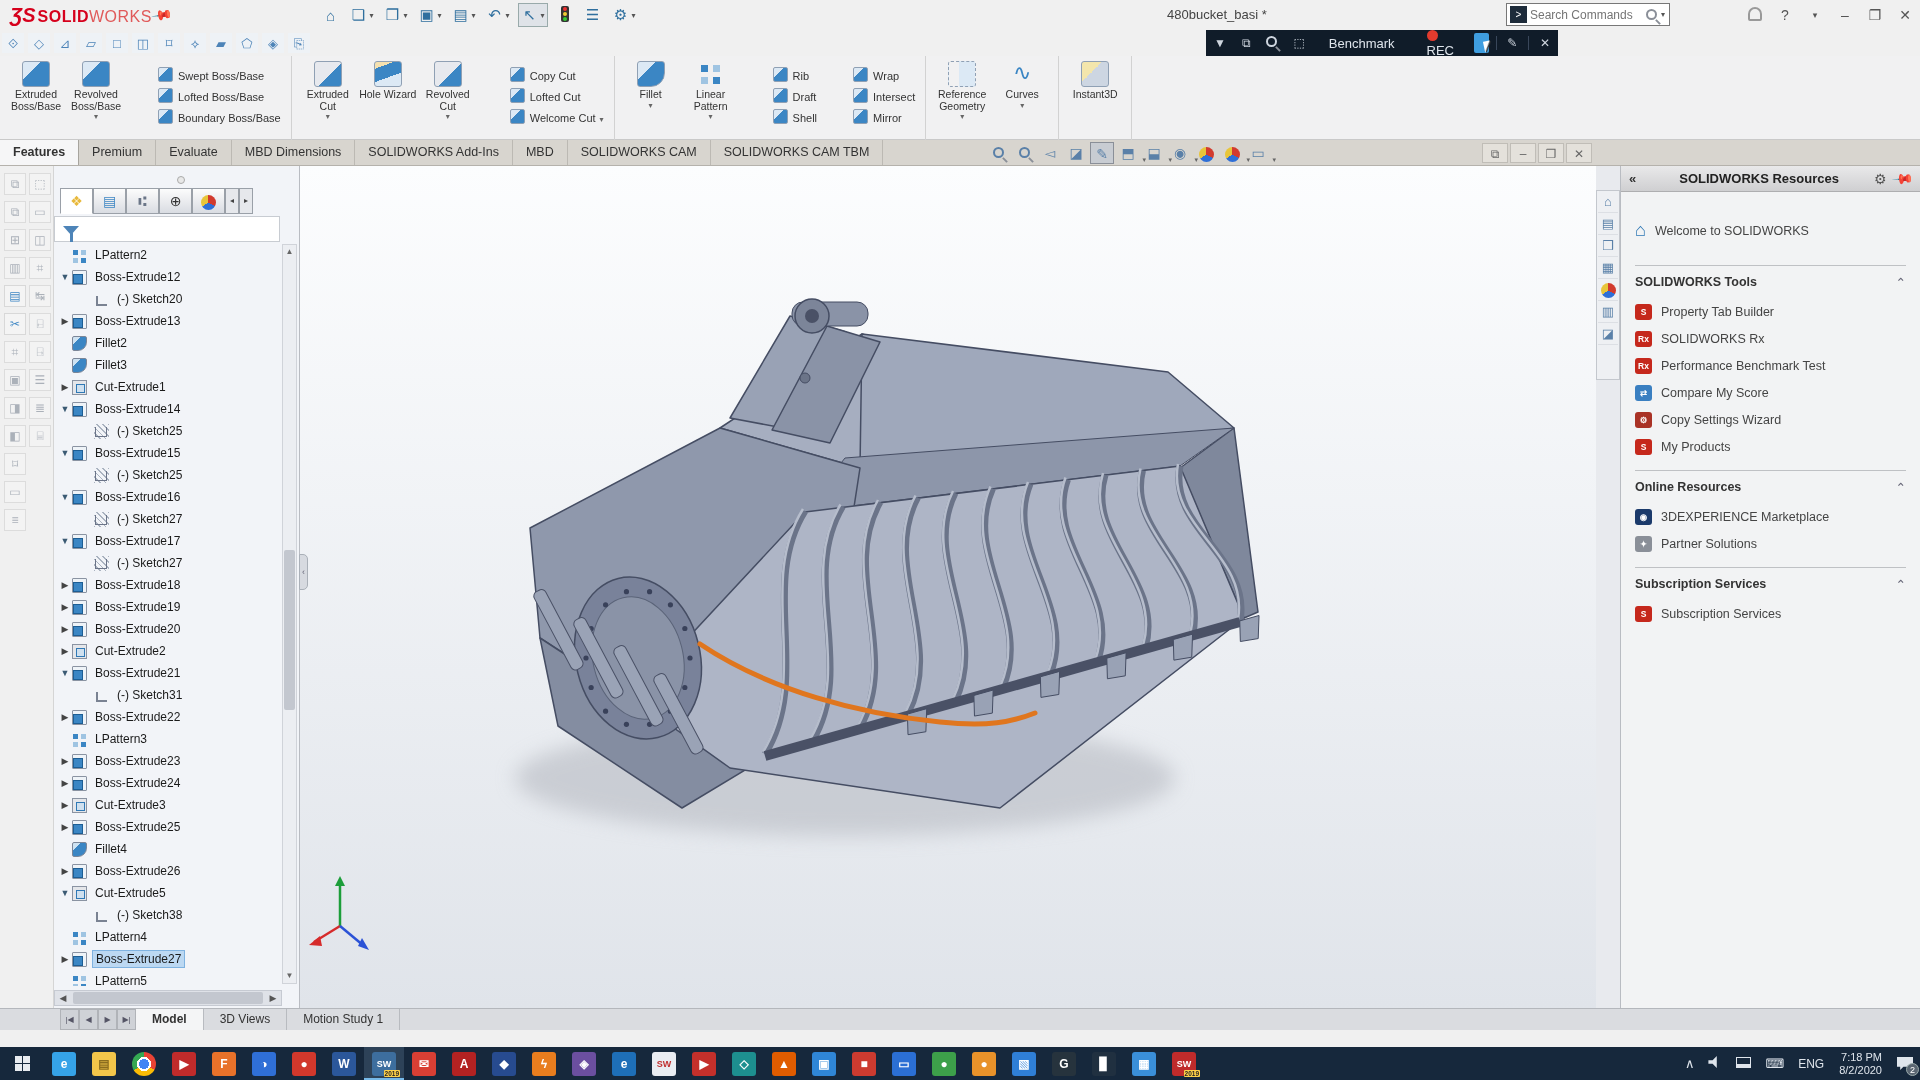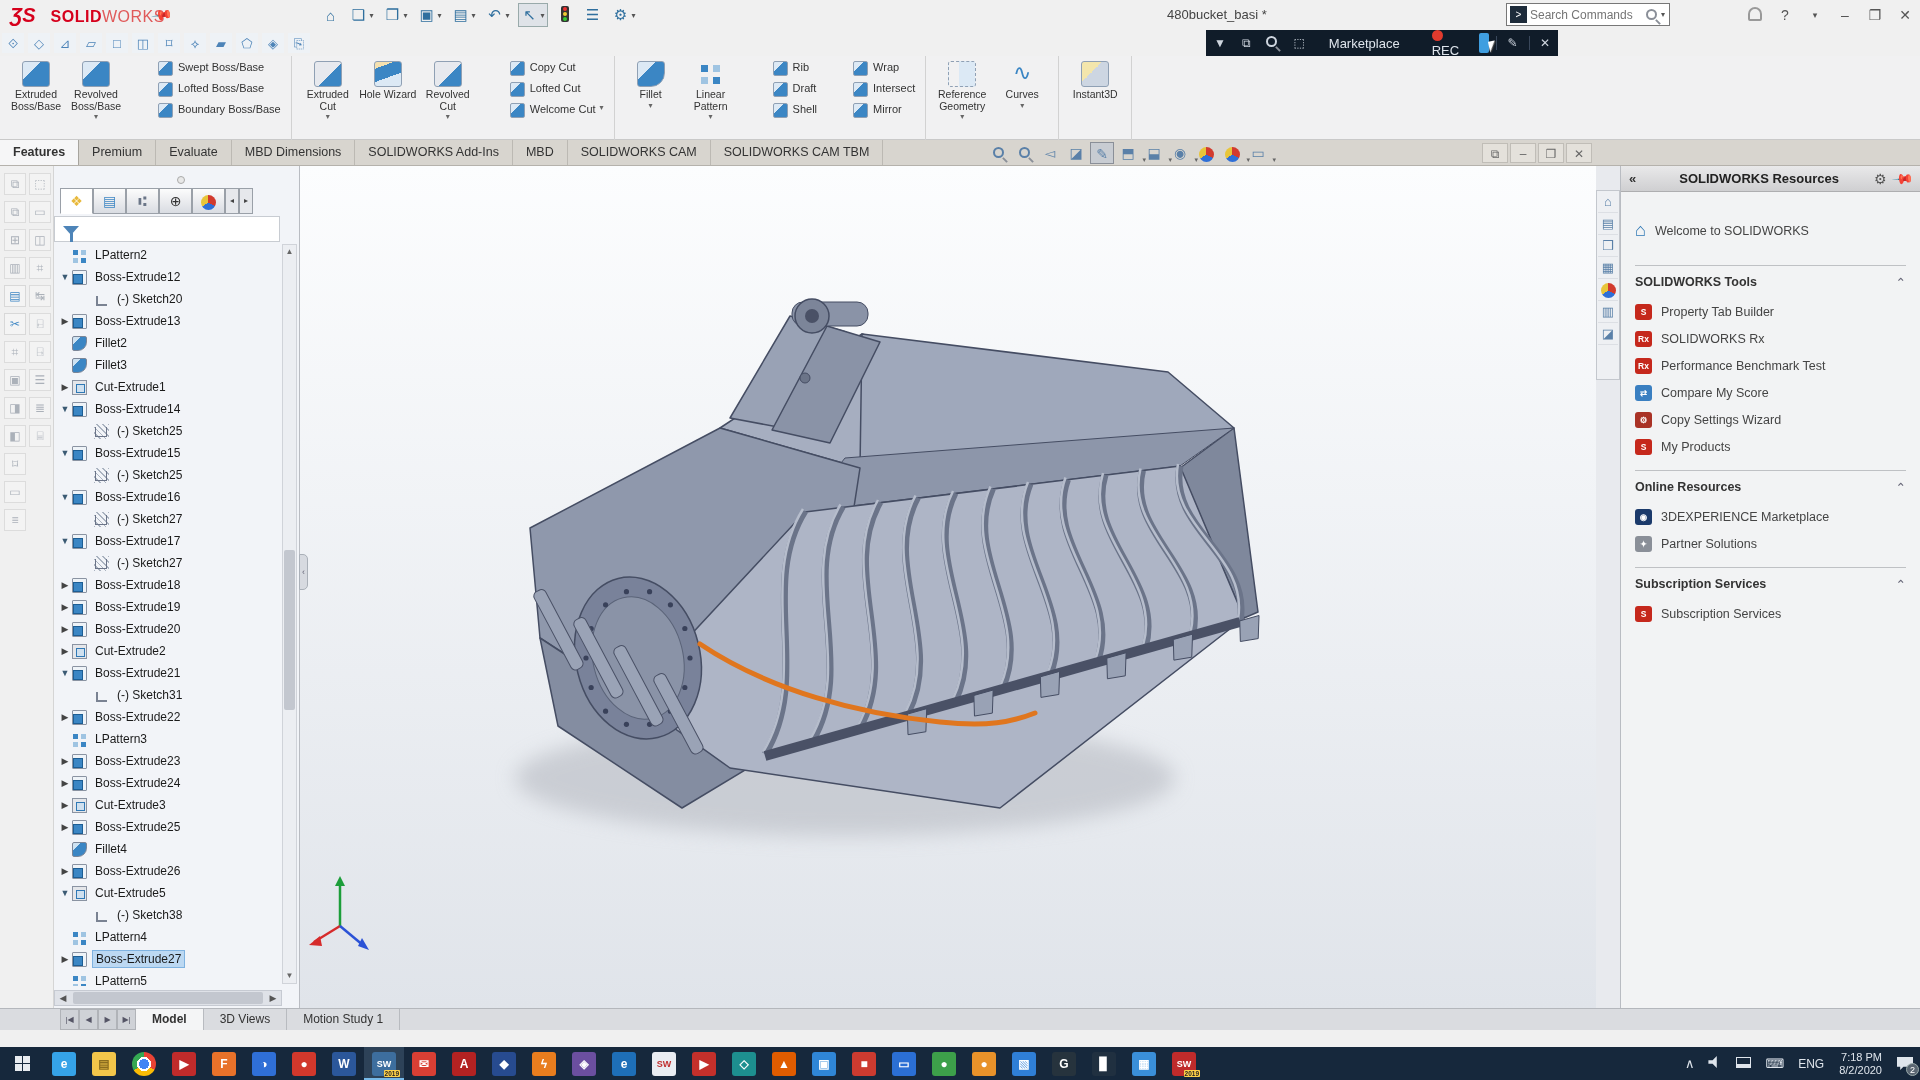--- a/index.html
+++ b/index.html
@@ -2,21 +2,21 @@
 <html><head>
 <meta charset="utf-8">
 <style>
   * { margin:0; padding:0; box-sizing:border-box; }
   html,body { width:1920px; height:1080px; overflow:hidden; font-family:"Liberation Sans", sans-serif; }
   #root { position:relative; width:1920px; height:1080px; background:#f0f0f0; }
 
   
   #menubar { position:absolute; left:0; top:0; width:1920px; height:30px; background:#f0f0f0; display:flex; align-items:center; }
   #logo { display:flex; align-items:baseline; padding-left:10px; width:150px; }
-  #logo .lg1 { font-style:italic; font-weight:bold; font-size:20px; color:#d6001c; margin-right:15px;}
+  #logo .lg1 { font-style:italic; font-weight:bold; font-size:20px; color:#d6001c; margin-right:2px;}
   #logo .lg2 { font-weight:bold; font-size:16px; color:#d6001c; letter-spacing:.5px;}
   #logo .lg3 { font-weight:normal; font-size:16px; color:#e05a5a; letter-spacing:.5px;}
   #menus { display:flex; }
   #menus .menu { padding:0 12px; font-size:13px; color:#222; line-height:30px; cursor:default; }
   .pin { color:#2f78b5; font-size:14px; margin-left:4px; transform:rotate(35deg); display:inline-block;}
   #quickbar { display:flex; align-items:center; margin-left:145px; }
   .qbtn { display:flex; align-items:center; margin:0 3px; padding:2px 2px; color:#2f6f9e; font-size:15px; }
   .qbtn .g { width:18px; text-align:center; }
   .qbtn .car { font-size:8px; color:#555; margin-left:2px;}
   .qbtn.boxed { border:1px solid #9aa; background:#dfe3e8; }
@@ -55,21 +55,21 @@
   .bigbtn .bcar { font-size:8px; color:#666; }
   .bicon.i-cut { background:linear-gradient(135deg,#e7e9ee 55%,#3b86c4 55%); }
   .bicon.i-wiz { background:linear-gradient(160deg,#f5e1b0 20%,#3b86c4 20% 60%,#dce9f5 60%); }
   .bicon.i-fillet { border-radius:3px 3px 14px 3px; }
   .bicon.i-pattern { background:#f1f1f2; border:none; position:relative;}
   .bicon.i-pattern::before{ content:""; position:absolute; left:4px; top:4px; width:7px; height:7px; background:#3b86c4; box-shadow:12px 0 #9fc4e2, 0 12px #9fc4e2, 12px 12px #3b86c4;}
   .bicon.i-ref { background:linear-gradient(90deg,#f1f1f2 40%, #dce9f5 40%); border-style:dashed;}
   .bicon.i-curves { background:#f1f1f2; border:none; color:#3b86c4; font-size:22px; line-height:24px;}
   .bicon.i-3d { background:linear-gradient(135deg,#f3e6ac 40%,#cdd6e2 40%); }
   .smallcol { display:flex; flex-direction:column; justify-content:flex-start; margin:2px 4px 0 4px;}
-  .srow { display:flex; align-items:flex-start; height:21px;padding-left:28px; }
+  .srow { display:flex; align-items:flex-end; height:21px;padding-left:28px; }
   .srow .sicon { width:15px; height:15px; border-radius:2px; background:linear-gradient(135deg,#dce9f5 35%,#3b86c4 35%); border:1px solid #8fa0b4; margin-right:5px;}
   .srow .slabel { font-size:11px; color:#333; white-space:nowrap;}
   .srow .scar { font-size:8px; color:#666; margin-left:4px;}
 
   
   #tabrow { position:absolute; left:0; top:140px; width:1920px; height:26px; background:#d8d5cf; border-bottom:1px solid #b5b2ac; display:flex; align-items:stretch;}
   .ctab { padding:0 13px; font-size:12.5px; color:#333; line-height:25px; border-right:1px solid #bcb9b3; cursor:default;}
   .ctab.active { background:#f6f6f7; font-weight:bold; border-right:1px solid #a7a49e;}
   #headsup { position:absolute; left:985px; top:141px; display:flex; align-items:center; height:24px;}
   .hico { width:24px; height:22px; text-align:center; line-height:22px; color:#5a80a8; font-size:14px; margin:0 1px; position:relative;}
@@ -261,21 +261,21 @@
       <span class="stico">⬠</span>
       <span class="stico">◈</span>
       <span class="stico">⎘</span>
     </div>
 
   <div id="recbar">
     <span class="ri">▼</span>
     <span class="ri">⧉</span>
     <span class="ri"><span class="mag" style="border-color:#cfd6df"></span></span>
     <span class="ri">⬚</span>
-    <span class="lbl">Marketplace</span>
+    <span class="lbl">Benchmark</span>
     <span class="lbl"><span class="dot"></span><span>REC</span></span>
     <span class="btn-blue">
         <span class="cursor-arrow"></span>
       </span>
     <span class="vr"></span>
     <span class="ri">✎</span>
     <span class="vr"></span>
     <span class="ri">✕</span>
   </div>
 

